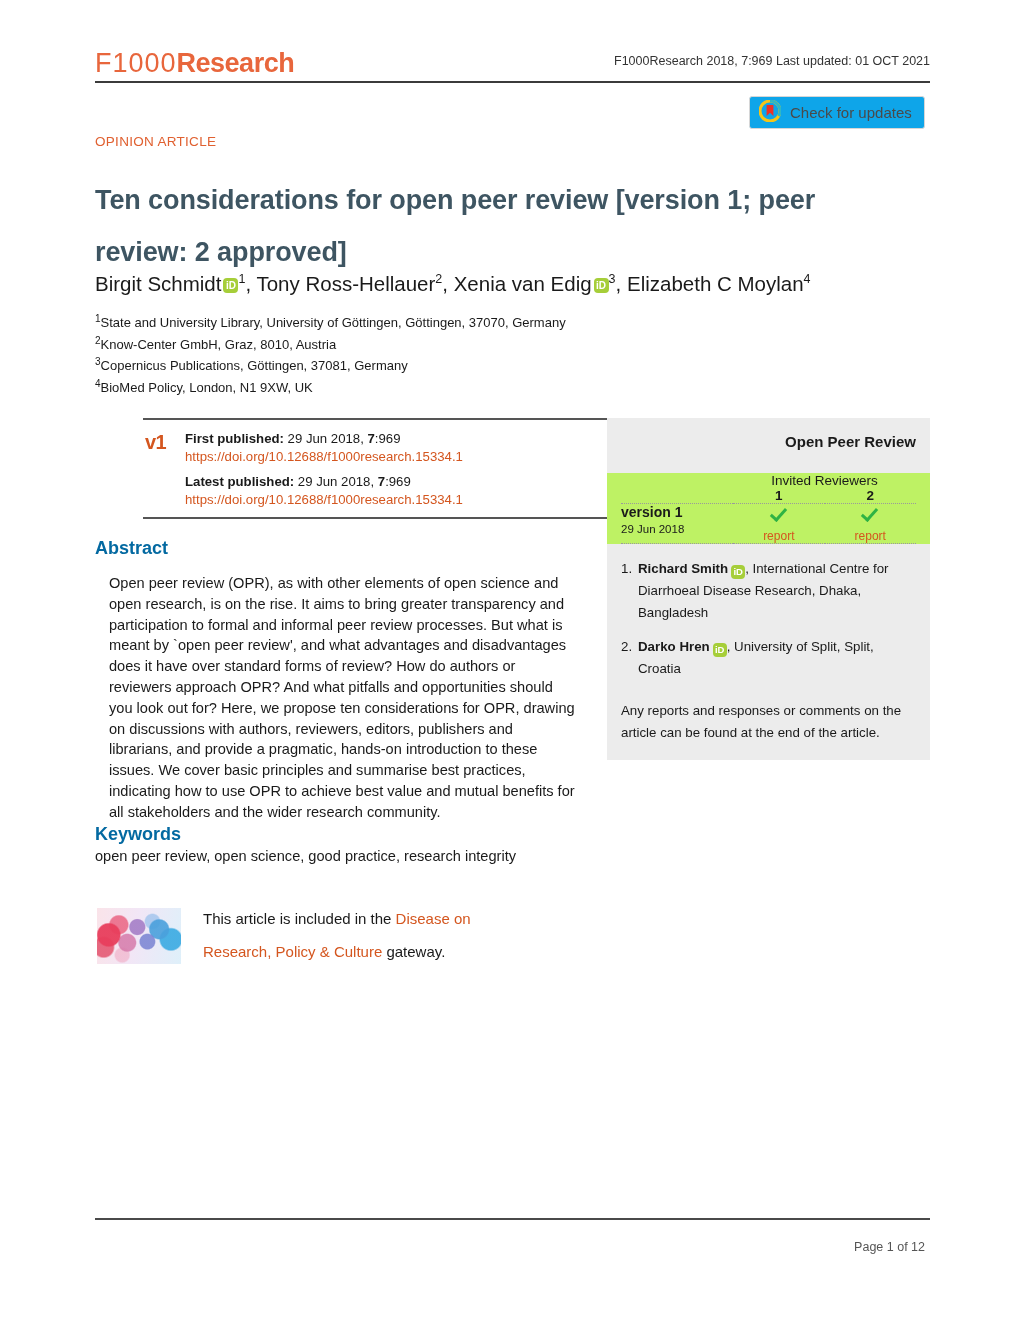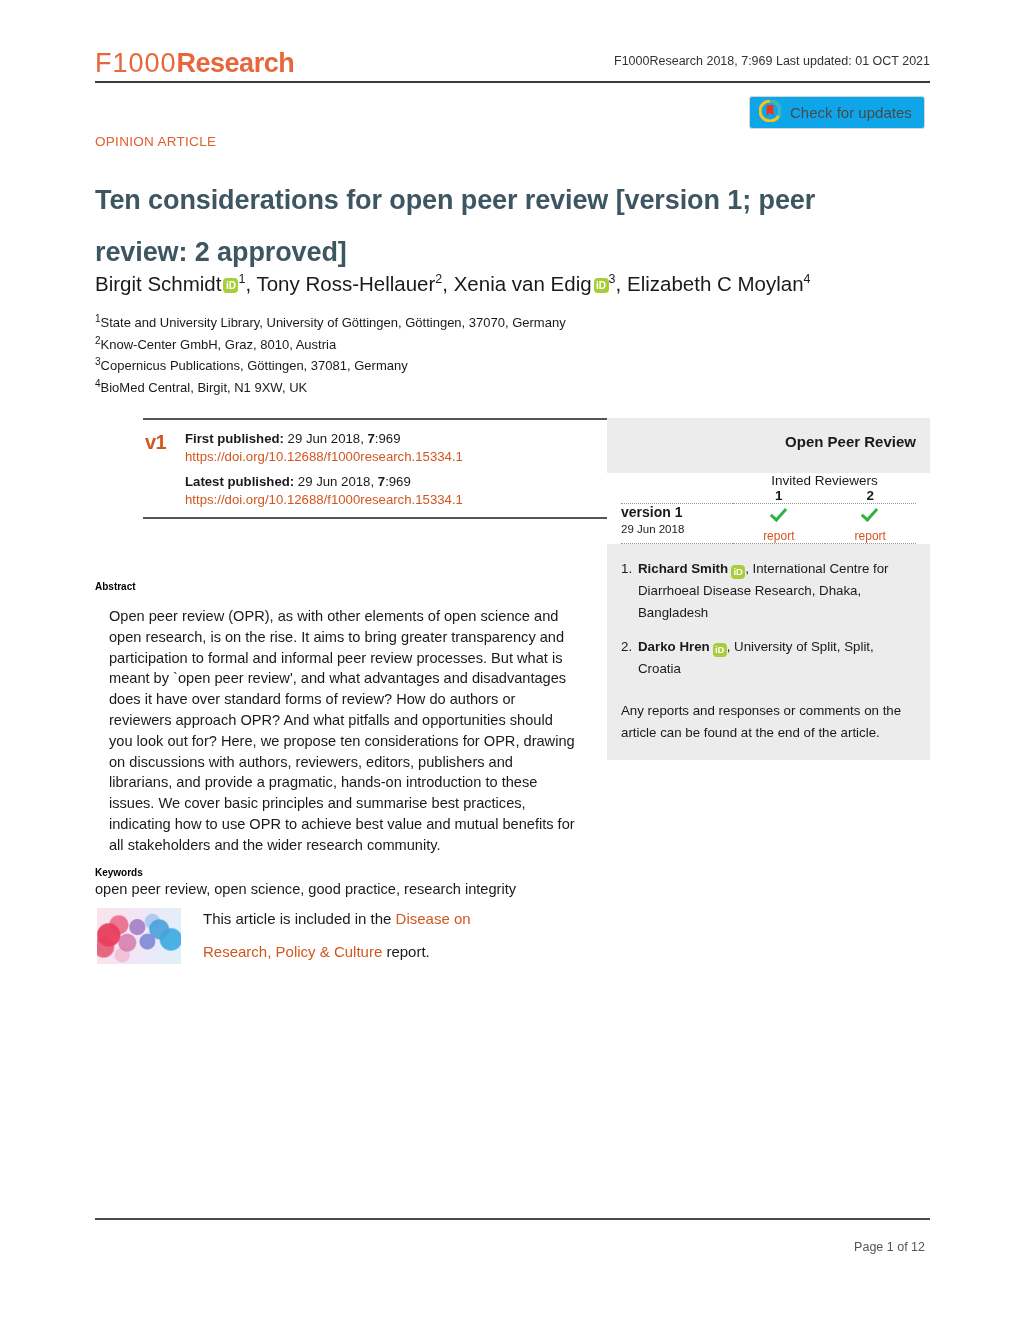--- a/index.html
+++ b/index.html
@@ -179,25 +179,24 @@
     line-height: 17.5px;
     color: #1a1a1a;
   }
   .pubs .lbl { font-weight: 700; }
   .pubs .doi { color: #d4561f; }
   .pubs .grp { margin-bottom: 8px; }
   .pubs .grp:last-child { margin-bottom: 0; }
 
   
   .sec-head {
-    font-size: 10px;
-    font-weight: 700;
-    color: #000000;
+    font-size: 18px;
+    font-weight: 700;
+    color: #0369a1;
     margin-bottom: 1px;
-    margin-top: 43px;
   }
   .abstract {
     position: absolute;
     left: 95px;
     top: 538px;
     width: 495px;
   }
   .abstract p {
     margin: 14px;
     font-size: 14.6px;
@@ -239,21 +238,21 @@
     display: flex;
     align-items: center;
   }
   .opr-status .lbl {
     font-size: 15px;
     font-weight: 700;
     margin-right: 12px;
   }
   .opr-gap { height: 10px; }
   .opr-table {
-    background: #ffffff;
+    background: #bef264;
     padding: 0 14px 0 14px;
   }
   .tbl {
     width: 100%;
     border-collapse: collapse;
     table-layout: fixed;
   }
   .tbl td, .tbl th { padding: 0; }
   .th-invited {
     text-align: center;
@@ -413,21 +412,21 @@
   <h1 class="title"><span>Ten considerations for open peer review</span>&nbsp;<span class="brk">[version 1; peer</span><br><span class="brk">review: 2 approved]</span></h1>
 
   <div class="authors">
     <span><span>Birgit Schmidt</span><span class="orcid">iD</span><sup>1</sup></span><span>, </span><span><span>Tony Ross-Hellauer</span><sup>2</sup></span><span>, </span><span><span>Xenia van Edig</span><span class="orcid">iD</span><sup>3</sup></span><span>, </span><span><span>Elizabeth C Moylan</span><sup>4</sup></span>
   </div>
 
   <div class="affils">
     <div><sup>1</sup><span>State and University Library, University of Göttingen, Göttingen, 37070, Germany</span></div>
     <div><sup>2</sup><span>Know-Center GmbH, Graz, 8010, Austria</span></div>
     <div><sup>3</sup><span>Copernicus Publications, Göttingen, 37081, Germany</span></div>
-    <div><sup>4</sup><span>BioMed Central, Birgit, N1 9XW, UK</span></div>
+    <div><sup>4</sup><span>BioMed Policy, London, N1 9XW, UK</span></div>
   </div>
 
   <div class="verblock">
     <div class="hr"></div>
     <div class="inner">
       <div class="v1">v1</div>
       <div class="pubs">
         <div class="grp">
           <div><span class="lbl">First published:</span> <span>29 Jun 2018, </span><b>7</b><span>:969</span></div>
           <div class="doi">https://doi.org/10.12688/f1000research.15334.1</div>
@@ -507,19 +506,19 @@
         <span class="num">2.</span>
         <span class="body"><span class="nm">Darko Hren</span><span class="orcid sm">iD</span><span>, University of Split, Split, Croatia</span></span>
       </div>
     </div>
 
     <div class="opr-note">Any reports and responses or comments on the article can be found at the end of the article.</div>
   </div>
 
   <div class="gateway">
     <div class="gw-img"></div>
-    <div class="gw-text"><span>This article is included in the </span><span class="lnk">Disease on</span><br><span class="lnk">Research, Policy &amp; Culture</span><span> report.</span></div>
+    <div class="gw-text"><span>This article is included in the </span><span class="lnk">Disease on</span><br><span class="lnk">Research, Policy &amp; Culture</span><span> gateway.</span></div>
   </div>
 
   <div class="footer-rule"></div>
   <div class="footer-page">Page 1 of 12</div>
 
 </div>
 
 </body></html>

